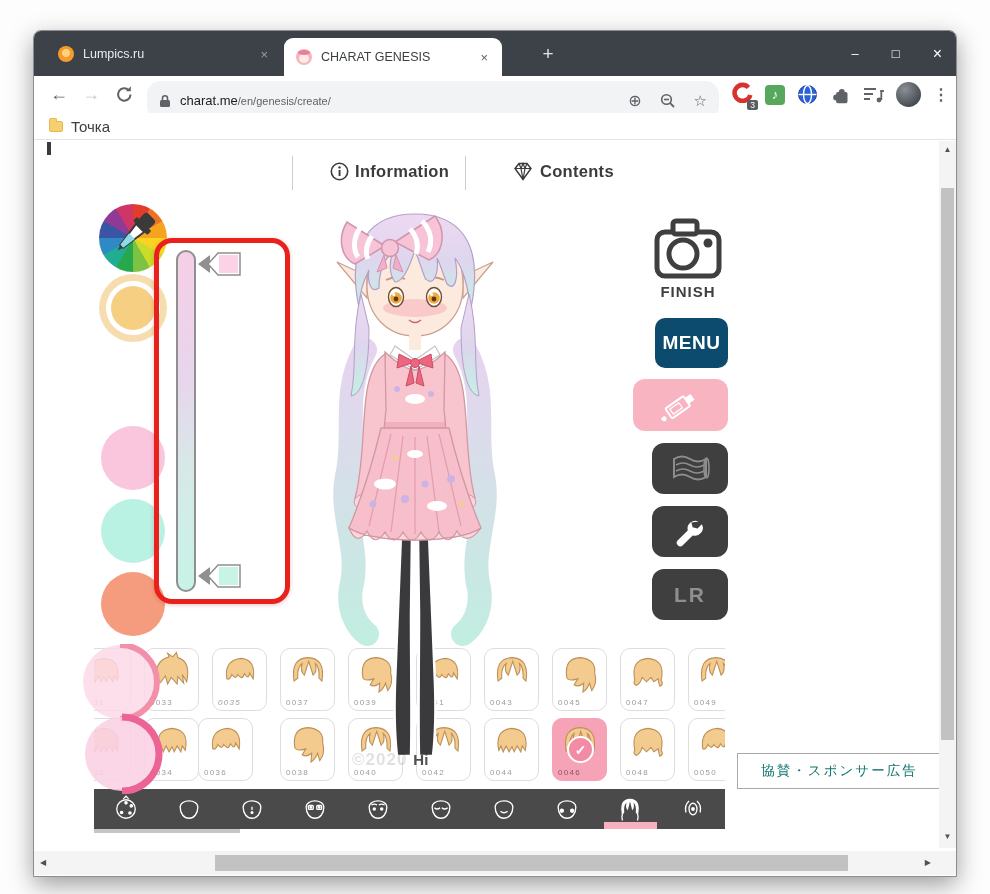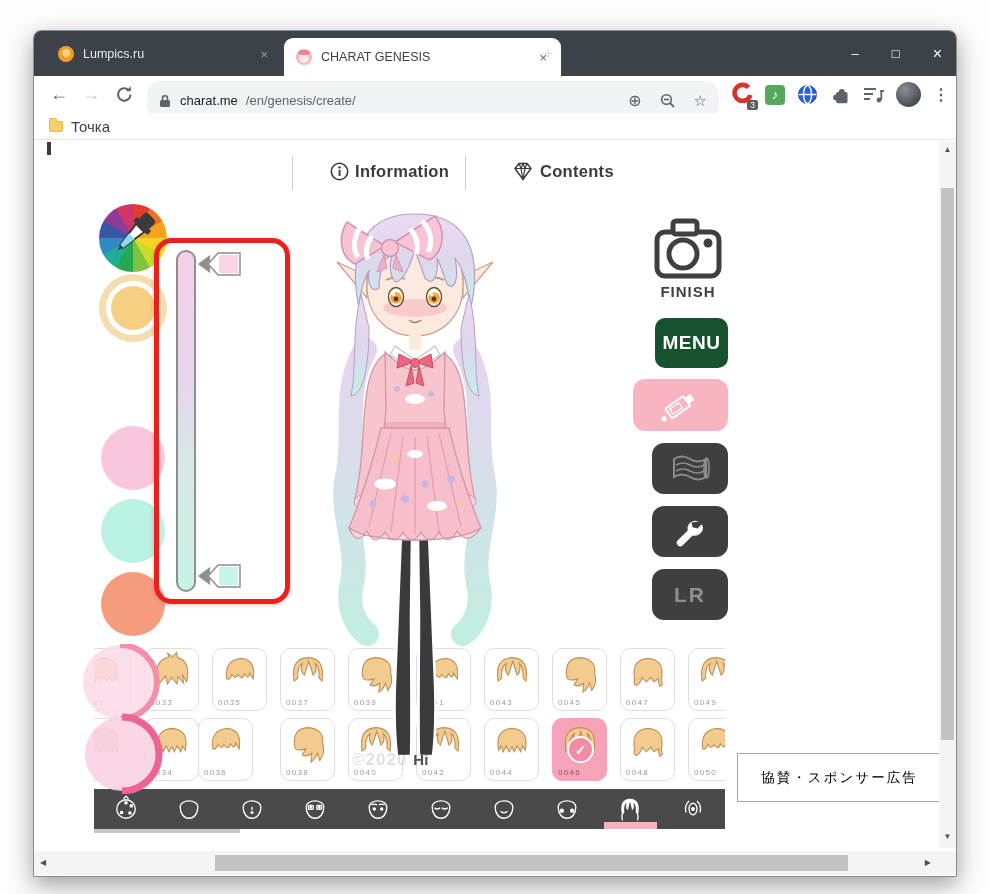--- a/index.html
+++ b/index.html
@@ -5,41 +5,41 @@
   html,body{margin:0;padding:0;background:#fdfdfd;}
   *{box-sizing:border-box;font-family:"Liberation Sans",sans-serif;}
   #stage{position:relative;width:990px;height:894px;overflow:hidden;background:#fdfdfd;}
   .abs{position:absolute;}
   
   #win{left:33px;top:30px;width:924px;height:847px;background:#fff;border:1px solid #8a8d92;
        border-radius:8px 8px 0 0;box-shadow:0 8px 24px rgba(0,0,0,.38);}
   #titlebar{left:0;top:0;width:100%;height:45px;background:#3d4148;border-radius:7px 7px 0 0;}
   .tab-inactive{left:14px;top:8px;width:232px;height:30px;display:flex;align-items:center;padding:0 10px;color:#e8eaed;}
   .tab-inactive .ttl{font-size:12.5px;margin-left:9px;flex:1;}
-  .tab-active{left:250px;top:7px;width:277px;height:38px;background:#fff;border-radius:9px 9px 0 0;
+  .tab-active{left:250px;top:7px;width:218px;height:38px;background:#fff;border-radius:9px 9px 0 0;
               display:flex;align-items:center;padding:0 12px;color:#3c4043;}
   .tab-active .ttl{font-size:12.5px;margin-left:9px;flex:1;}
   .tabclose{font-size:13px;color:#9aa0a6;line-height:1;padding:2px;}
   .tab-active .tabclose{color:#5f6368;}
   .favicon{width:16px;height:16px;border-radius:50%;flex:none;position:relative;}
   .fav-orange{background:radial-gradient(circle at 50% 45%,#ffd27a 0 4px,#f59b2d 4px);}
   .fav-pink{background:#f5b3c4;overflow:hidden;}
   .fav-pink:before{content:"";position:absolute;left:3px;top:5px;width:10px;height:9px;border-radius:50%;background:#fdeae2;}
   .fav-pink:after{content:"";position:absolute;left:2px;top:1px;width:12px;height:5px;border-radius:50%;background:#e87f9d;}
   #newtab{left:502px;top:12px;width:24px;height:24px;color:#dfe2e6;font-size:19px;line-height:22px;text-align:center;}
   #winctrl{right:14px;top:0;height:45px;display:flex;align-items:center;gap:33px;color:#fff;}
   #winctrl span{font-size:13px;}
   
   #navbar{left:0;top:45px;width:100%;height:37px;background:#fff;}
   .navglyph{font-size:18px;color:#5f6368;line-height:1;}
   .navglyph.dis{color:#c6cacd;}
   #omnibox{left:113px;top:5px;width:572px;height:39px;background:#f1f3f4;border-radius:14px;
            display:flex;align-items:center;padding:0 12px;}
   #omnibox .host{font-size:13px;color:#202124;}
-  #omnibox .path{font-size:13px;color:#5f6368;margin-left:8px;}
+  #omnibox .path{font-size:11px;color:#5f6368;}
   #omnibox .sp{flex:1;}
   .pillicon{color:#5f6368;font-size:14px;margin-left:18px;}
   .extrow{display:flex;align-items:center;gap:12px;}
   .badge{position:absolute;right:-5px;bottom:-3px;background:#5a5d61;color:#fff;font-size:8.5px;
          padding:1px 3px;border-radius:2px;line-height:1;}
   
   #bookbar{left:0;top:82px;width:100%;height:27px;background:#fff;border-bottom:1px solid #e4e4e4;
            display:flex;align-items:center;padding-left:15px;}
   .folder{width:14px;height:11px;background:#f7cf6f;border:1px solid #e3ba52;border-radius:2px;position:relative;}
   .folder:before{content:"";position:absolute;left:-1px;top:-4px;width:6px;height:3px;background:#f7cf6f;border:1px solid #e3ba52;border-bottom:none;border-radius:2px 2px 0 0;}
@@ -59,22 +59,22 @@
   
   #slider-track{left:176px;top:250px;width:20px;height:342px;border:2px solid #8f8f8f;border-radius:11px;
     background:linear-gradient(180deg,#f6cfe6 0%,#e7d6ec 38%,#d7e9e7 64%,#c7f3e7 100%);}
   
   .rbtn{border-radius:12px;display:flex;align-items:center;justify-content:center;}
   .dark{background:#3f3f40;}
   #menu-btn{left:655px;top:318px;width:73px;height:50px;color:#fff;font-weight:700;font-size:19px;letter-spacing:.5px;border-radius:10px;}
   #finish-lbl{left:652px;top:283px;width:72px;text-align:center;color:#3f3f40;font-weight:700;font-size:15px;letter-spacing:1px;}
   #lr-btn span{font-size:21px;font-weight:800;letter-spacing:2px;color:#8f8f8f;}
   
-  #sponsor{left:737px;top:753px;width:205px;height:49px;border:1px solid #a9a9a9;display:flex;
-           align-items:center;justify-content:center;color:#000000;font-size:13.5px;letter-spacing:2px;z-index:5;}
+  #sponsor{left:737px;top:753px;width:205px;height:36px;border:1px solid #a9a9a9;display:flex;
+           align-items:center;justify-content:center;color:#0f766e;font-size:13.5px;letter-spacing:2px;z-index:5;}
   
   #grid{left:94px;top:646px;width:631px;height:143px;overflow:hidden;z-index:1;}
   .card{position:absolute;width:55px;height:63px;background:#fff;border:1px solid #ddd;border-radius:10px;}
   .card svg{position:absolute;left:5px;top:2px;}
   .card .num{position:absolute;left:5px;bottom:3px;font-size:8px;letter-spacing:1.3px;color:#9b9b9b;}
   .card.sel{background:#f7a3b7;border-color:#f7a3b7;}
   .card.sel .num{color:#8a5664;}
   .chk{position:absolute;left:14px;top:17px;width:27px;height:27px;border-radius:50%;background:#f28ca4;
        border:2px solid #fff;color:#fff;font-size:14px;font-weight:700;display:flex;align-items:center;justify-content:center;}
   #watermark{left:352px;top:750px;z-index:6;font-weight:800;}
@@ -325,21 +325,21 @@
     </g>
   </svg>
 
   <svg class="abs" style="left:652px;top:212px" width="72" height="68" viewBox="0 0 72 68">
     <rect x="5" y="20" width="62" height="44" rx="8" fill="#fff" stroke="#3f3f40" stroke-width="5"></rect>
     <rect x="21" y="9" width="24" height="13" rx="3" fill="#fff" stroke="#3f3f40" stroke-width="5"></rect>
     <circle cx="31" cy="42" r="14" fill="#fff" stroke="#3f3f40" stroke-width="5"></circle>
     <circle cx="56" cy="31" r="4.5" fill="#3f3f40"></circle>
   </svg>
   <div class="abs" id="finish-lbl">FINISH</div>
-  <div class="abs rbtn" id="menu-btn" style="background:#14532d">MENU</div>
+  <div class="abs rbtn" id="menu-btn" style="background:#0c4a6e">MENU</div>
   <div class="abs rbtn" style="left:633px;top:379px;width:95px;height:52px;background:#f9b4c2">
     <svg width="46" height="38" viewBox="0 0 46 38">
       <g transform="rotate(-35 23 19)">
         <rect x="8" y="13" width="22" height="12" rx="1.5" stroke="#fff" stroke-width="2" fill="none"></rect>
         <rect x="30" y="15.5" width="7" height="7" fill="#fff"></rect>
         <rect x="11.5" y="16" width="11" height="6" stroke="#fff" stroke-width="1.2" fill="none"></rect>
       </g>
       <path d="M6 30 q-5 3 -1 5 q5 1 3 -4 z" fill="#fff"></path>
     </svg>
   </div>

